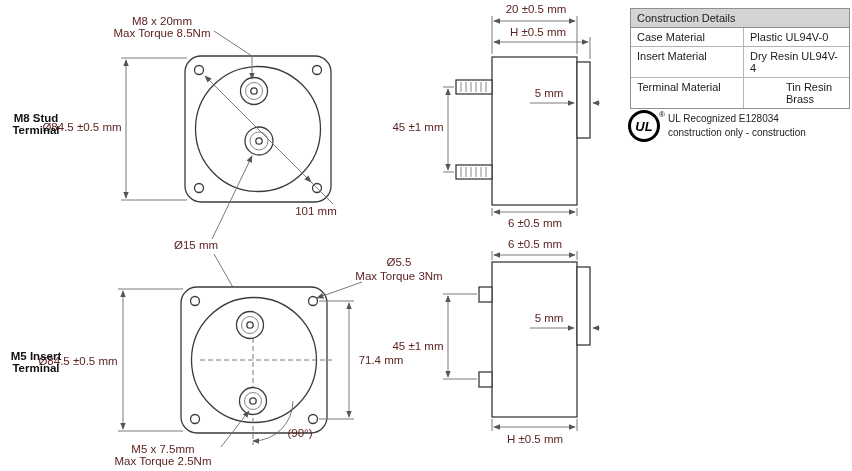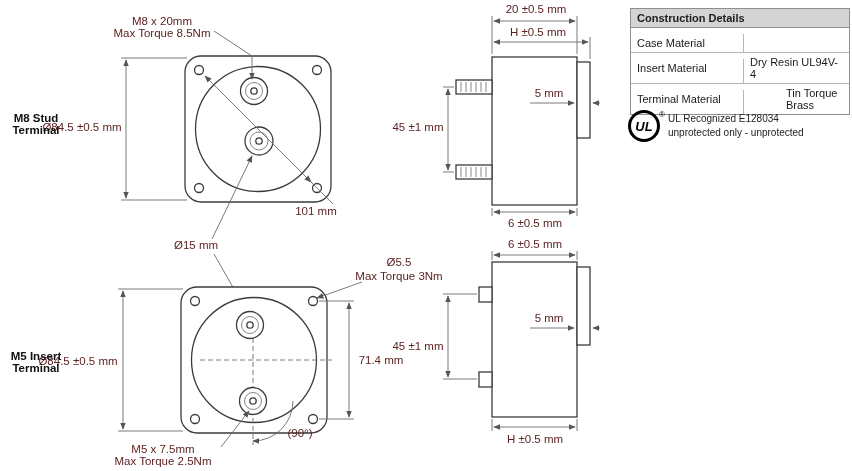--- a/index.html
+++ b/index.html
@@ -6,24 +6,24 @@
   #page{position:relative;width:852px;height:471px;background:#ffffff;font-family:"Liberation Sans",sans-serif;overflow:hidden;}
   svg{position:absolute;left:0;top:0;}
   .part{fill:#ffffff;stroke:#3b3b3b;stroke-width:1.3;}
   .thin{fill:none;stroke:#6a6a6a;stroke-width:0.8;}
   .dim{fill:none;stroke:#6b6b6b;stroke-width:0.9;}
   .dash{fill:none;stroke:#6b6b6b;stroke-width:0.9;stroke-dasharray:5 3;}
   text{font-family:"Liberation Sans",sans-serif;}
   .dimtext{fill:#5d2322;font-size:11.5px;text-anchor:middle;}
   .sidelabel{fill:#111111;font-size:11.5px;font-weight:bold;text-anchor:middle;}
   .ctable{position:absolute;left:630px;top:8px;width:218px;border:1px solid #8f8f8f;font-size:11px;color:#1b1b1b;background:#fff;}
-  .ctable .hdr{background:#d4d4d4;font-weight:bold;padding:3px 6px;border-bottom:1px solid #8f8f8f;}
+  .ctable .hdr{background:#d4d4d4;font-weight:normal;padding:3px 6px;border-bottom:1px solid #8f8f8f;}
   .ctable .row{display:flex;border-bottom:1px solid #b5b5b5;}
   .ctable .row:last-child{border-bottom:none;gap:36px;}
-  .ctable .c1{width:100px;border-right:1px solid #b5b5b5;padding:3px 6px;margin-top:6px;}
+  .ctable .c1{width:100px;border-right:1px solid #b5b5b5;padding:3px 6px;}
   .ctable .c2{flex:1;padding:3px 6px;}
   .ulblock{position:absolute;left:628px;top:110px;display:flex;align-items:flex-start;gap:8px;}
   .ulmark{position:relative;width:32px;height:32px;border:3px solid #000;border-radius:50%;display:flex;align-items:center;justify-content:center;font-weight:bold;font-style:italic;font-size:13px;color:#000;box-sizing:border-box;}
   .ulreg{position:absolute;top:-3px;right:-8px;font-size:8px;font-style:normal;font-weight:normal;}
   .ultext{font-size:10px;color:#222;line-height:14px;padding-top:2px;}
 </style>
 </head>
 <body>
 
 <div id="page">
@@ -151,35 +151,36 @@
     <path class="dim" d="M492 419 V431 M577 419 V431"></path>
     <line class="dim" x1="494" y1="427" x2="575" y2="427" marker-start="url(#arr)" marker-end="url(#arr)"></line>
     <text class="dimtext" x="535" y="443">H ±0.5 mm</text>
   </g>
 </svg>
 
 <div class="ctable">
   <div class="hdr">Construction Details</div>
   <div class="row">
     <div class="c1">Case Material</div>
+    <div class="c2">Plastic UL94V-0</div>
   </div>
   <div class="row">
     <div class="c1">Insert Material</div>
     <div class="c2">Dry Resin UL94V-4</div>
   </div>
   <div class="row">
     <div class="c1">Terminal Material</div>
-    <div class="c2">Tin Torque Brass</div>
+    <div class="c2">Tin Resin Brass</div>
   </div>
 </div>
 
 <div class="ulblock">
   <div class="ulmark">
     <span>UL</span>
     <span class="ulreg">®</span>
   </div>
   <div class="ultext">
     <div>UL Recognized E128034</div>
-    <div>unprotected only -  unprotected</div>
+    <div>construction only -  construction</div>
   </div>
 </div>
 
 </div>
 
 </body></html>

